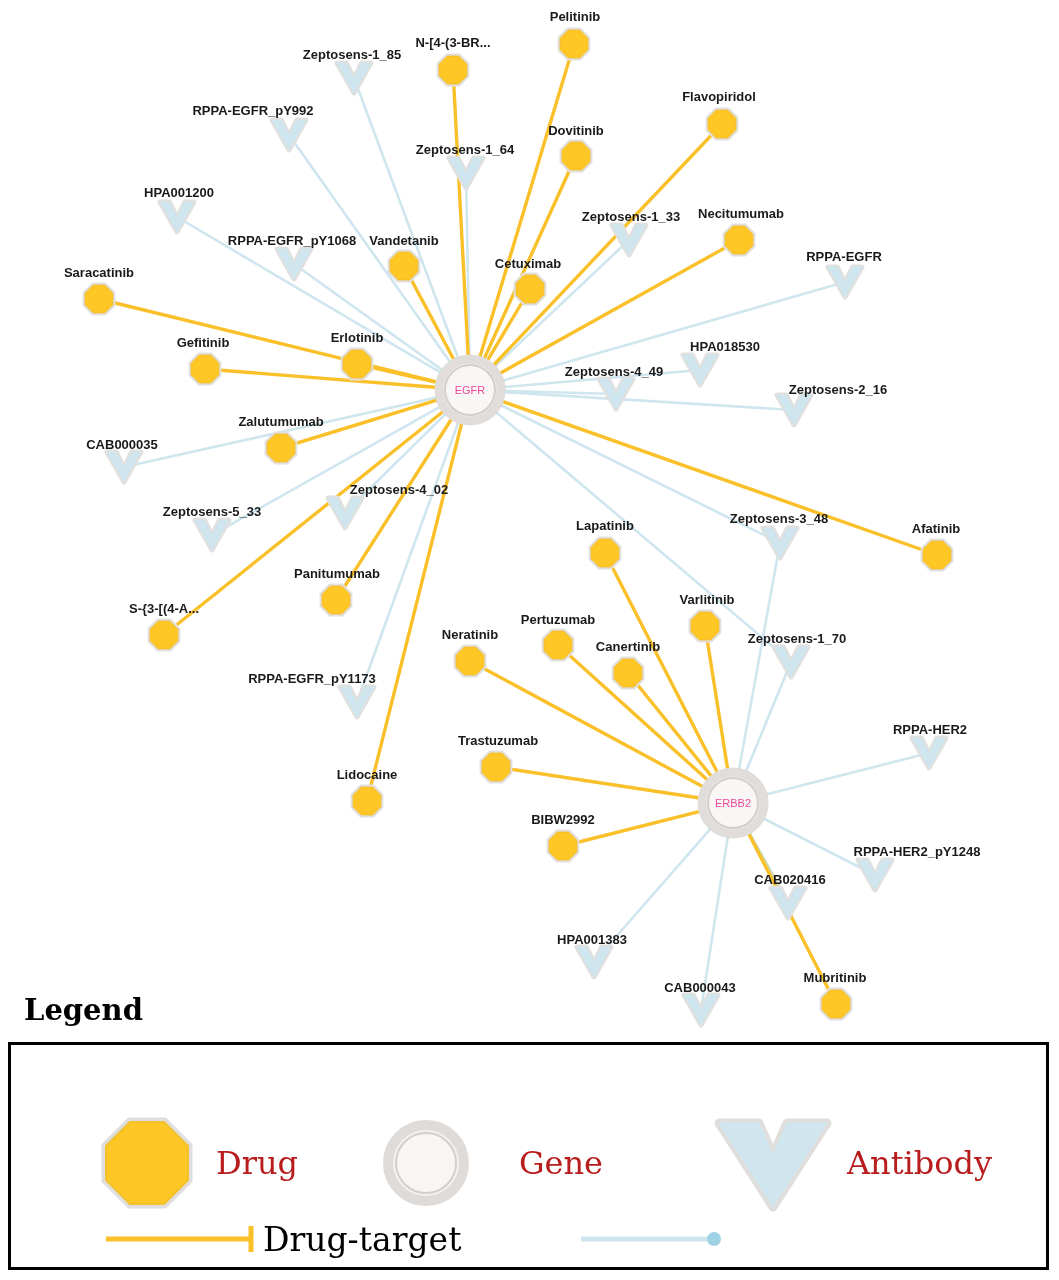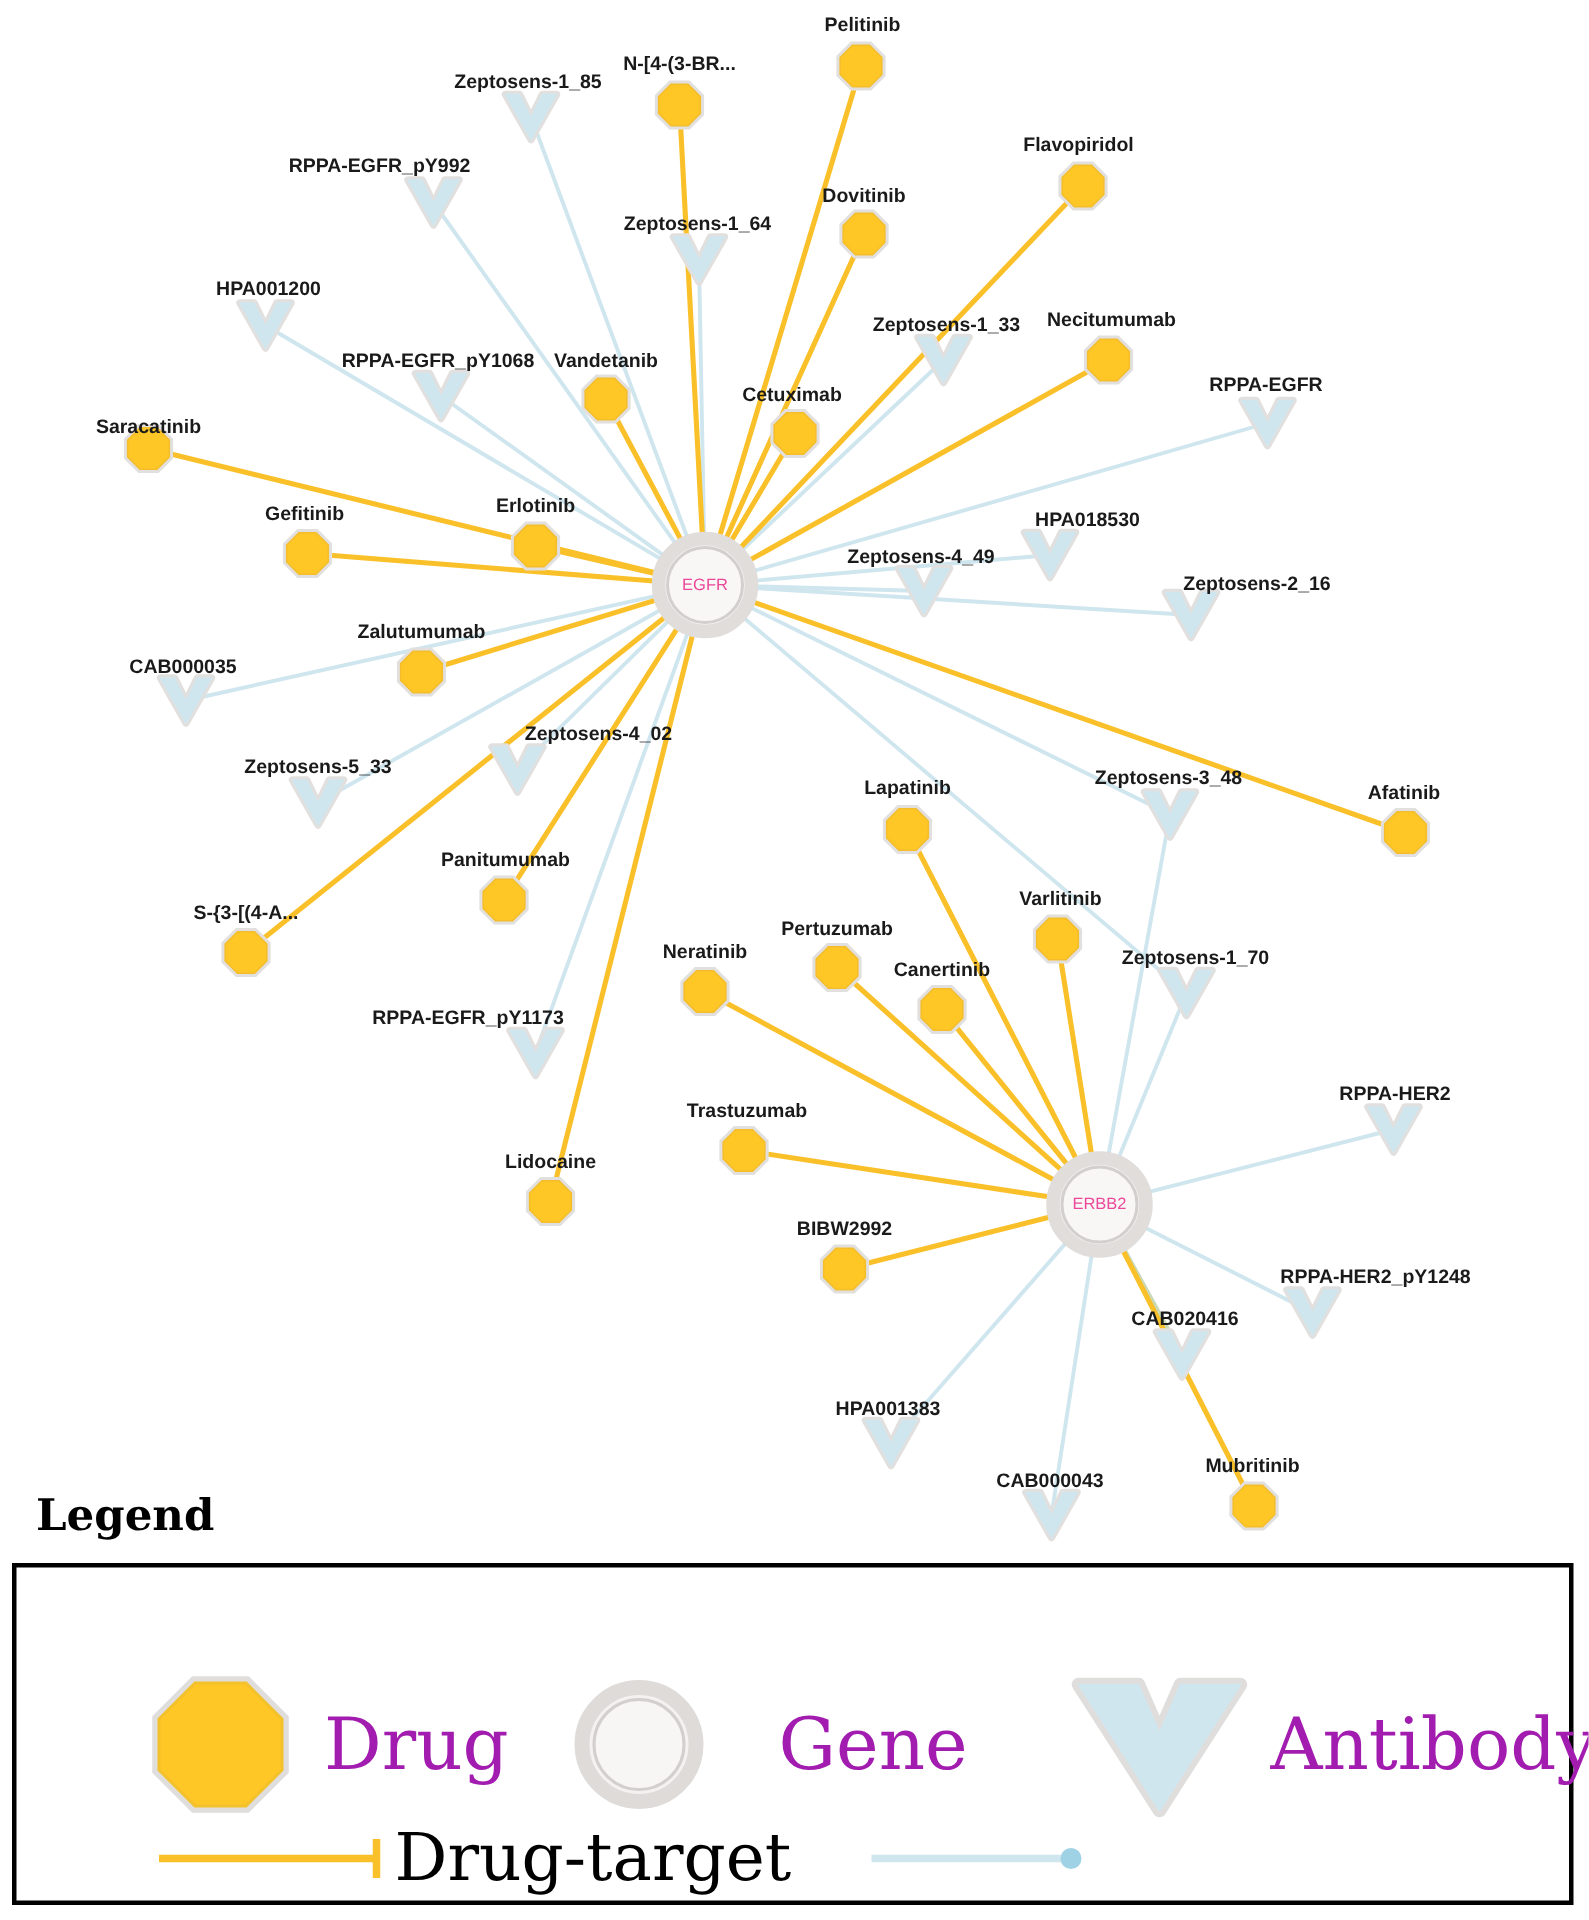--- a/index.html
+++ b/index.html
@@ -58,29 +58,29 @@
     top: 1042px;
     width: 1041px;
     height: 228px;
     border: 3px solid #000;
     box-sizing: border-box;
     background: #fff;
   }
   .legend-text {
     position: absolute;
     font-family: "DejaVu Serif", serif;
-    font-size: 48px;
-    color: #a21caf;
+    font-size: 32px;
+    color: #b91c1c;
     white-space: nowrap;
     transform: translateY(-50%);
   }
   .legend-text-sm {
     position: absolute;
     font-family: "DejaVu Serif", serif;
-    font-size: 44px;
+    font-size: 33px;
     color: #000;
     white-space: nowrap;
     transform: translateY(-50%);
   }
 </style>
 </head>
 <body>
 
 <div id="network">
   <svg id="graph-svg" width="1059" height="1030">
@@ -389,21 +389,21 @@
       <div class="node-label" style="left: 790px; top: 879px;">CAB020416</div>
       <div class="node-label" style="left: 592px; top: 939px;">HPA001383</div>
       <div class="node-label" style="left: 700px; top: 987px;">CAB000043</div>
       <div class="node-label" style="left: 575px; top: 16px;">Pelitinib</div>
       <div class="node-label" style="left: 453px; top: 42px;">N-[4-(3-BR...</div>
       <div class="node-label" style="left: 719px; top: 96px;">Flavopiridol</div>
       <div class="node-label" style="left: 576px; top: 130px;">Dovitinib</div>
       <div class="node-label" style="left: 741px; top: 213px;">Necitumumab</div>
       <div class="node-label" style="left: 404px; top: 240px;">Vandetanib</div>
       <div class="node-label" style="left: 528px; top: 263px;">Cetuximab</div>
-      <div class="node-label" style="left: 99px; top: 272px; margin-top: 12px;">Saracatinib</div>
+      <div class="node-label" style="left: 99px; top: 272px;">Saracatinib</div>
       <div class="node-label" style="left: 357px; top: 337px;">Erlotinib</div>
       <div class="node-label" style="left: 203px; top: 342px;">Gefitinib</div>
       <div class="node-label" style="left: 281px; top: 421px;">Zalutumumab</div>
       <div class="node-label" style="left: 936px; top: 528px;">Afatinib</div>
       <div class="node-label" style="left: 605px; top: 525px;">Lapatinib</div>
       <div class="node-label" style="left: 707px; top: 599px;">Varlitinib</div>
       <div class="node-label" style="left: 337px; top: 573px;">Panitumumab</div>
       <div class="node-label" style="left: 164px; top: 608px;">S-{3-[(4-A...</div>
       <div class="node-label" style="left: 558px; top: 619px;">Pertuzumab</div>
       <div class="node-label" style="left: 470px; top: 634px;">Neratinib</div>

